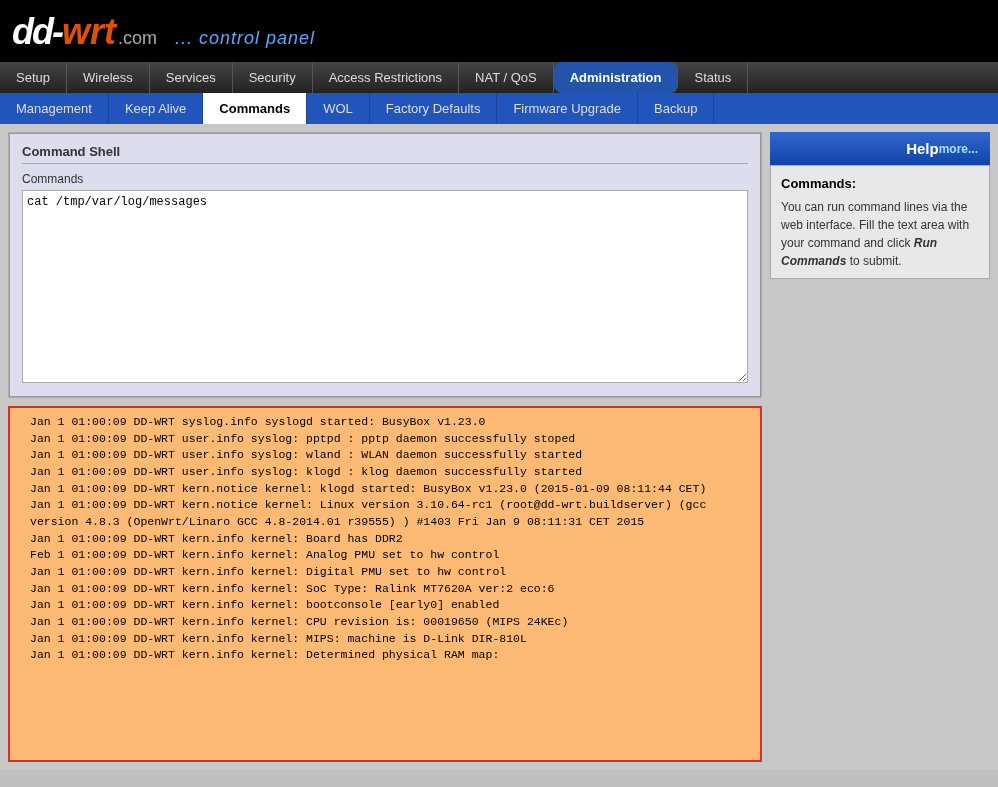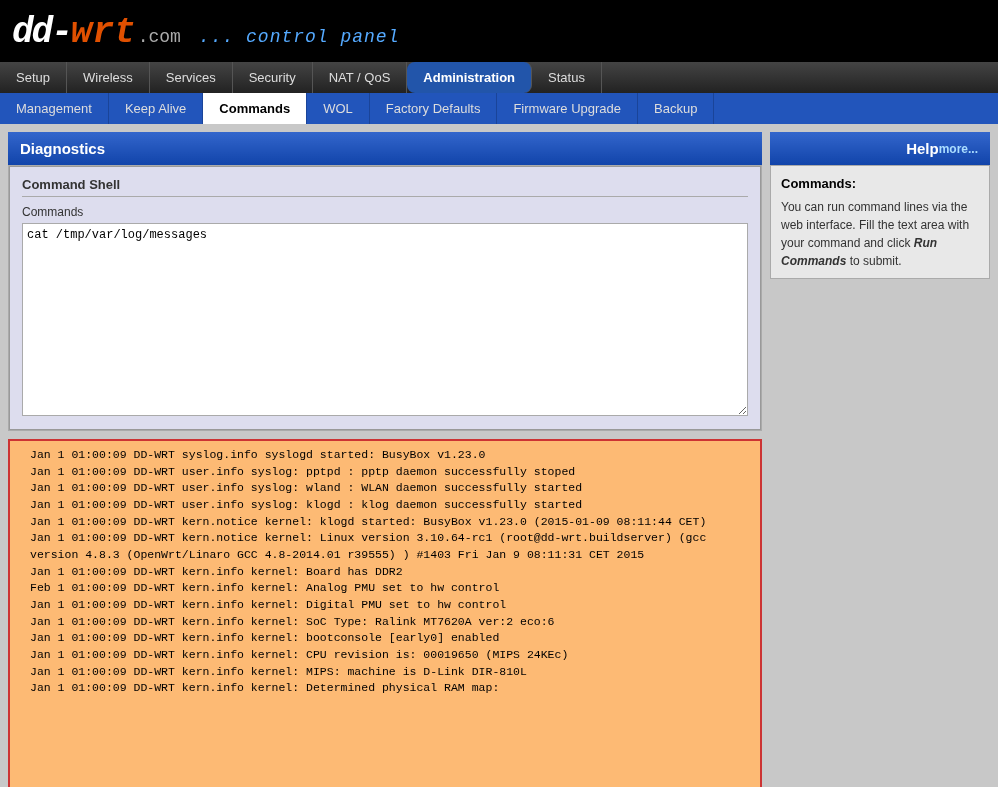--- a/index.html
+++ b/index.html
@@ -9,21 +9,20 @@
     #header {
       background: #000;
       padding: 8px 12px 6px 12px;
       display: flex;
       align-items: center;
       height: 62px;
     }
     #logo {
       display: flex;
       align-items: baseline;
-      font-family: Liberation Mono, monospace;
     }
     .logo-dd { color: #fff; font-size: 36px; font-weight: 900; font-style: italic; letter-spacing: -2px; }
     .logo-wrt { color: #e05000; font-size: 36px; font-weight: 900; font-style: italic; }
     .logo-com { color: #aaa; font-size: 18px; margin-left: 2px; }
     .logo-cp { color: #5af; font-size: 18px; margin-left: 18px; font-style: italic; letter-spacing: 1px; }
 
     
     #nav1 {
       background: linear-gradient(to bottom, #444, #222);
       display: flex;
@@ -193,39 +192,39 @@
       <span class="logo-com">.com</span>
     <span class="logo-cp">... control panel</span>
   </div>
 </div>
 
 <div id="nav1">
     <a href="#" class="nav1-item">Setup</a>
     <a href="#" class="nav1-item">Wireless</a>
     <a href="#" class="nav1-item">Services</a>
     <a href="#" class="nav1-item">Security</a>
+    <a href="#" class="nav1-item">Access Restrictions</a>
     <a href="#" class="nav1-item">NAT / QoS</a>
     <a href="#" class="nav1-item active">Administration</a>
     <a href="#" class="nav1-item">Status</a>
   </div>
 
 <div id="nav2">
     <a href="#" class="nav2-item">Management</a>
     <a href="#" class="nav2-item">Keep Alive</a>
     <a href="#" class="nav2-item active">Commands</a>
     <a href="#" class="nav2-item">WOL</a>
     <a href="#" class="nav2-item">Factory Defaults</a>
     <a href="#" class="nav2-item">Firmware Upgrade</a>
     <a href="#" class="nav2-item">Backup</a>
   </div>
 
 <div id="main">
   <div id="content">
 
-    <div class="section-header">Diagnostics</div>
 
     <div class="section-box">
       <div class="cmd-shell-box">
         <div class="cmd-shell-title">Command Shell</div>
         <div class="cmd-label">Commands</div>
         <textarea class="cmd-input" style="">cat /tmp/var/log/messages</textarea>
       </div>
     </div>
 
     <div class="log-output" id="log-container">

